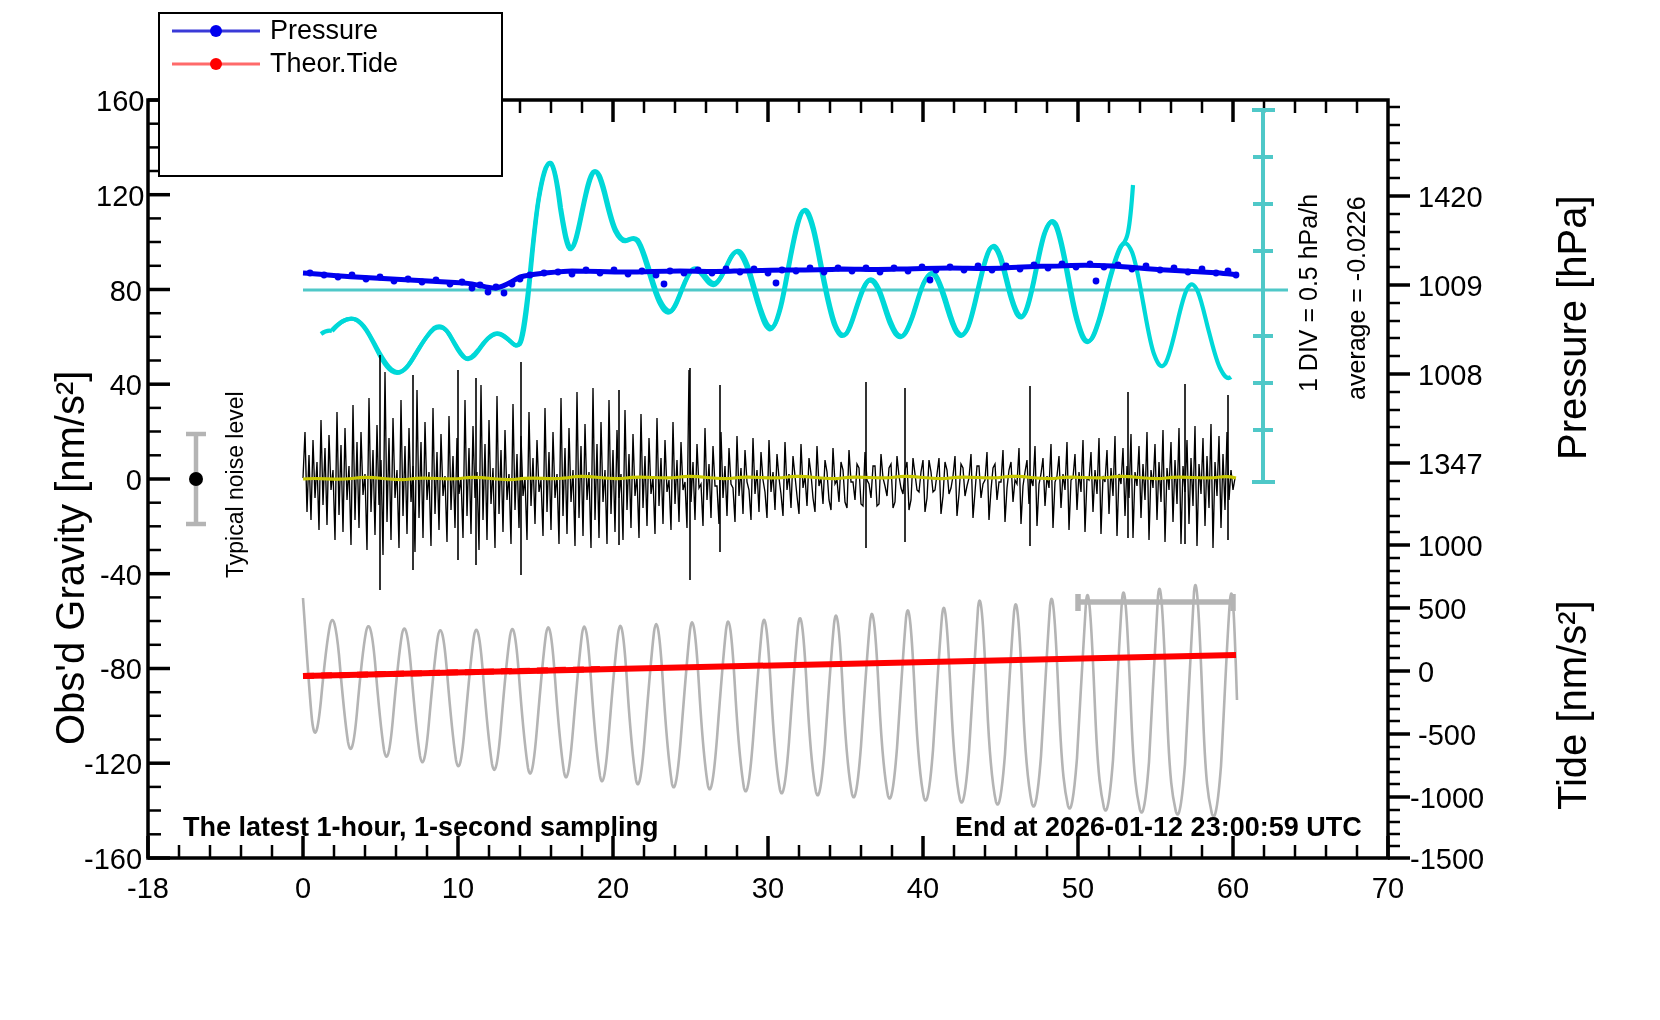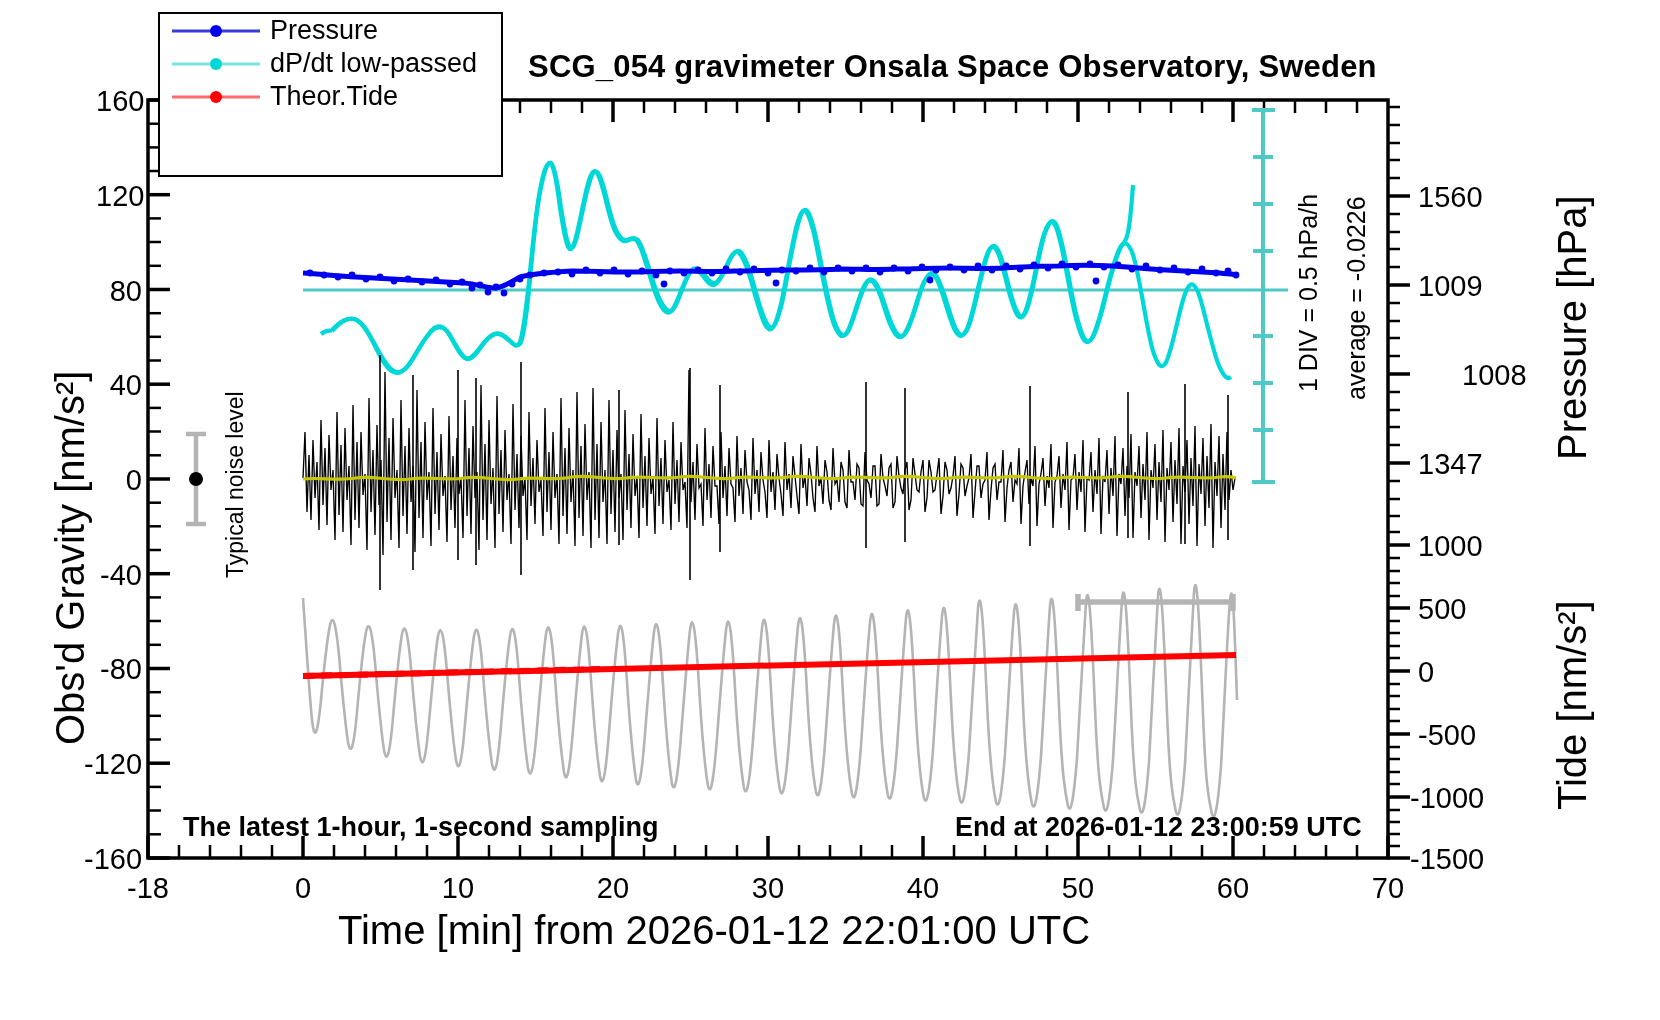--- a/index.html
+++ b/index.html
@@ -565,35 +565,27 @@
   <div class="legendbox">
     <div class="legrow">
       <span class="legsample">
         <span class="legline" style="border-top:3px solid #3a3ad8;"></span>
         <span class="legdot" style="background:#0000ee;"></span>
       </span>
       <span class="legtext">Pressure</span>
     </div>
     <div class="legrow">
       <span class="legsample">
-        <span class="legline" style="border-top:3px solid #7fe0e0;"></span>
-        <span class="legdot" style="background:#00d8d8;"></span>
-      </span>
-      <span class="legtext">dP/dt low-passed</span>
-    </div>
-    <div class="legrow">
-      <span class="legsample">
         <span class="legline" style="border-top:3px solid #ff6a6a;"></span>
         <span class="legdot" style="background:#ff0000;"></span>
       </span>
       <span class="legtext">Theor.Tide</span>
     </div>
   </div>
 
-  <div class="abs lbl bold" style="left:528px;top:49px;font-size:31px;letter-spacing:0.2px;">SCG_054 gravimeter Onsala Space Observatory, Sweden</div>
 
   <div class="abs lbl tick-lbl" style="left:96px;top:85px;width:46px;text-align:right;">160</div>
   <div class="abs lbl tick-lbl" style="left:96px;top:180px;width:46px;text-align:right;">120</div>
   <div class="abs lbl tick-lbl" style="left:96px;top:275px;width:46px;text-align:right;">80</div>
   <div class="abs lbl tick-lbl" style="left:96px;top:369px;width:46px;text-align:right;">40</div>
   <div class="abs lbl tick-lbl" style="left:96px;top:464px;width:46px;text-align:right;">0</div>
   <div class="abs lbl tick-lbl" style="left:84px;top:559px;width:58px;text-align:right;">-40</div>
   <div class="abs lbl tick-lbl" style="left:84px;top:653px;width:58px;text-align:right;">-80</div>
   <div class="abs lbl tick-lbl" style="left:84px;top:748px;width:58px;text-align:right;">-120</div>
   <div class="abs lbl tick-lbl" style="left:84px;top:843px;width:58px;text-align:right;">-160</div>
@@ -601,35 +593,34 @@
   <div class="abs lbl tick-lbl" style="left:118px;top:872px;width:60px;text-align:center;">-18</div>
   <div class="abs lbl tick-lbl" style="left:273px;top:872px;width:60px;text-align:center;">0</div>
   <div class="abs lbl tick-lbl" style="left:428px;top:872px;width:60px;text-align:center;">10</div>
   <div class="abs lbl tick-lbl" style="left:583px;top:872px;width:60px;text-align:center;">20</div>
   <div class="abs lbl tick-lbl" style="left:738px;top:872px;width:60px;text-align:center;">30</div>
   <div class="abs lbl tick-lbl" style="left:893px;top:872px;width:60px;text-align:center;">40</div>
   <div class="abs lbl tick-lbl" style="left:1048px;top:872px;width:60px;text-align:center;">50</div>
   <div class="abs lbl tick-lbl" style="left:1203px;top:872px;width:60px;text-align:center;">60</div>
   <div class="abs lbl tick-lbl" style="left:1358px;top:872px;width:60px;text-align:center;">70</div>
 
-  <div class="abs lbl tick-lbl" style="left:1418px;top:181px;">1560</div>
+  <div class="abs lbl tick-lbl" style="left:1418px;top:181px;">1420</div>
   <div class="abs lbl tick-lbl" style="left:1418px;top:270px;">1009</div>
-  <div class="abs lbl tick-lbl" style="left:1418px;top:359px;margin-left:44px;">1008</div>
+  <div class="abs lbl tick-lbl" style="left:1418px;top:359px;">1008</div>
   <div class="abs lbl tick-lbl" style="left:1418px;top:448px;">1347</div>
 
   <div class="abs lbl tick-lbl" style="left:1418px;top:530px;">1000</div>
   <div class="abs lbl tick-lbl" style="left:1418px;top:593px;">500</div>
   <div class="abs lbl tick-lbl" style="left:1418px;top:656px;">0</div>
   <div class="abs lbl tick-lbl" style="left:1418px;top:719px;">-500</div>
   <div class="abs lbl tick-lbl" style="left:1410px;top:782px;">-1000</div>
   <div class="abs lbl tick-lbl" style="left:1410px;top:843px;">-1500</div>
 
   <div class="abs lbl axis-title vtxt rot90" style="left:48px;top:745px;">Obs'd Gravity [nm/s²]</div>
 
-  <div class="abs lbl axis-title" style="left:338px;top:908px;">Time [min] from 2026-01-12 22:01:00 UTC</div>
 
   <div class="abs lbl axis-title vtxt rot90" style="left:1550px;top:460px;">Pressure [hPa]</div>
 
   <div class="abs lbl axis-title vtxt rot90" style="left:1550px;top:810px;">Tide [nm/s²]</div>
 
   <div class="abs lbl vtxt rot90" style="left:222px;top:578px;font-size:23px;">Typical noise level</div>
 
   <div class="abs lbl vtxt rot90" style="left:1294px;top:392px;font-size:25px;">1 DIV = 0.5 hPa/h</div>
 
   <div class="abs lbl vtxt rot90" style="left:1342px;top:400px;font-size:25px;">average = -0.0226</div>

